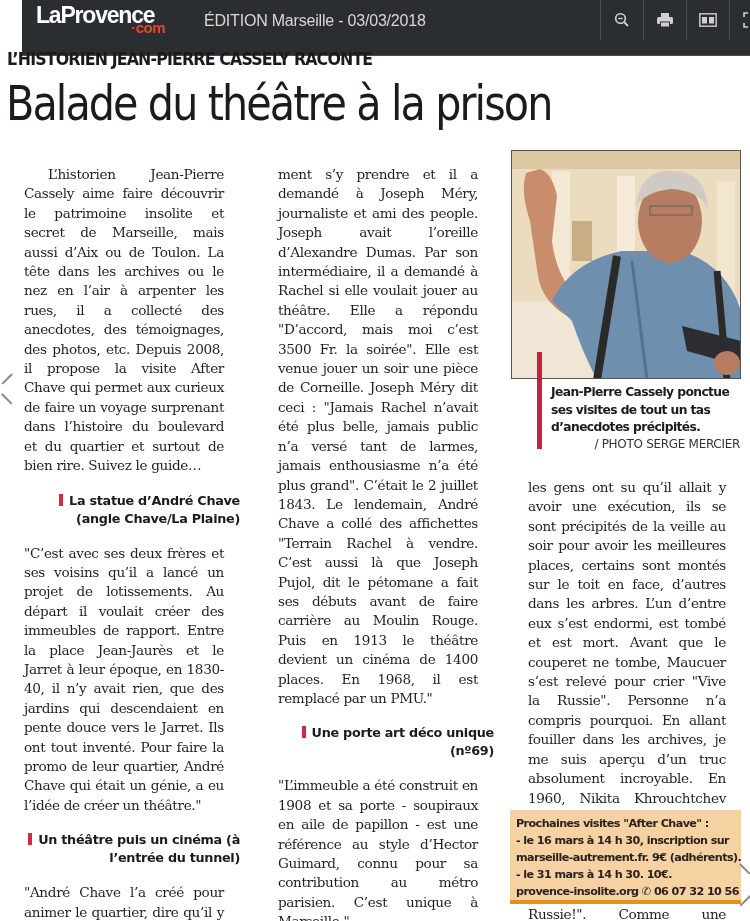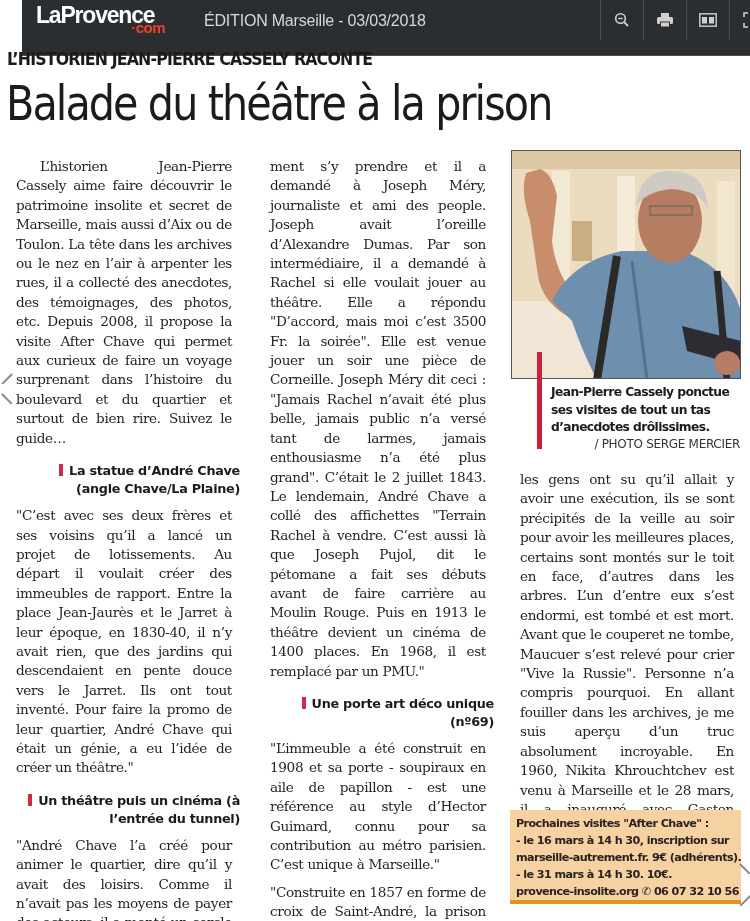--- a/index.html
+++ b/index.html
@@ -13,21 +13,21 @@
   .logo .dotcom { position: absolute; right: 6px; top: 17px; font-family: "Liberation Sans", sans-serif; font-weight: bold; font-size: 15px; color: #e8452c; letter-spacing: -0.5px; line-height: 16px; }
   .edition { position: absolute; left: 182px; top: 12px; font-family: "Liberation Sans", sans-serif; font-size: 16px; color: #d8d8d8; letter-spacing: -0.2px; }
   .tb-btn { position: absolute; top: 0; width: 43px; height: 40px; border-left: 1px solid #4a4d4f; display: flex; align-items: center; justify-content: center; }
   .tb-btn svg { display: block; }
 
   
   .kicker { position: absolute; left: 7px; top: 49px; font-family: "DejaVu Sans", sans-serif; font-weight: bold; font-size: 17px; letter-spacing: -0.9px; color: #1e1a1b; transform: scaleX(0.93); transform-origin: left; white-space: nowrap; }
   .headline { position: absolute; left: 6px; top: 73px; font-family: "DejaVu Sans", sans-serif; font-weight: normal; font-size: 48px; letter-spacing: -2.2px; color: #1e1a1b; transform: scaleX(0.86); transform-origin: left; white-space: nowrap; line-height: 60px; }
 
   .col { position: absolute; font-size: 13.6px; line-height: 19.4px; text-align: justify; hyphens: none; color: #231f20; letter-spacing: -0.35px; }
-  .col p { margin: 8px; }
+  .col p { margin: 16px; }
   .col .indent { text-indent: 24px; }
   .col1 { left: 8px; top: 149px; width: 232px; }
   .col2 { left: 262px; top: 149px; width: 232px; }
   .col3 { left: 512px; top: 462px; width: 230px; }
 
   .sub { font-family: "DejaVu Sans", sans-serif; font-weight: bold; font-size: 12.8px; line-height: 18px; text-align: right; letter-spacing: -0.3px; color: #1e1a1b; margin-top: 14px; }
   .sub .bar { display: inline-block; width: 4px; height: 12px; background: #d12a45; margin: 0 6px 0 16px; vertical-align: -1px; }
 
   
   .photo { position: absolute; left: 511px; top: 150px; width: 230px; height: 229px; border: 1px solid #555; overflow: hidden; background: #e7d6b6; }
@@ -124,21 +124,21 @@
 
     <ellipse cx="158" cy="70" rx="32" ry="42" fill="#b77d62"></ellipse>
     <path d="M124 55 Q128 18 160 20 Q195 20 196 60 Q190 40 160 38 Q135 40 124 55 Z" fill="#cfcbc4"></path>
     <rect x="138" y="55" width="42" height="9" fill="none" stroke="#7c6a5e" stroke-width="1.5"></rect>
 
     <path d="M170 175 L229 190 L229 215 L175 200 Z" fill="#2d2c33"></path>
     <ellipse cx="215" cy="212" rx="13" ry="12" fill="#b77d62"></ellipse>
   </svg>
 </div>
 <div class="caption-bar"></div>
-<div class="caption">Jean-Pierre Cassely ponctue ses visites de tout un tas d’anecdotes drôlissimes.</div>
+<div class="caption">Jean-Pierre Cassely ponctue ses visites de tout un tas d’anecdotes précipités.</div>
 <div class="credit">/ PHOTO SERGE MERCIER</div>
 
 <div class="col col3">
   <p>les gens ont su qu’il allait y avoir une exécution, ils se sont précipités de la veille au soir pour avoir les meilleures places, certains sont montés sur le toit en face, d’autres dans les arbres. L’un d’entre eux s’est endormi, est tombé et est mort. Avant que le couperet ne tombe, Maucuer s’est relevé pour crier "Vive la Russie". Personne n’a compris pourquoi. En allant fouiller dans les archives, je me suis aperçu d’un truc absolument incroyable. En 1960, Nikita Khrouchtchev est venu à Marseille et le 28 mars, il a inauguré avec Gaston Defferre l’école maternelle de Chave alors que les gens criaient "Vive la Russie!". Comme une prédiction…</p>
 </div>
 
 <div class="infobox">
   <div>Prochaines visites "After Chave" :</div>
   <div>- le 16 mars à 14 h 30, inscription sur</div>
   <div>marseille-autrement.fr. 9€ (adhérents).</div>

